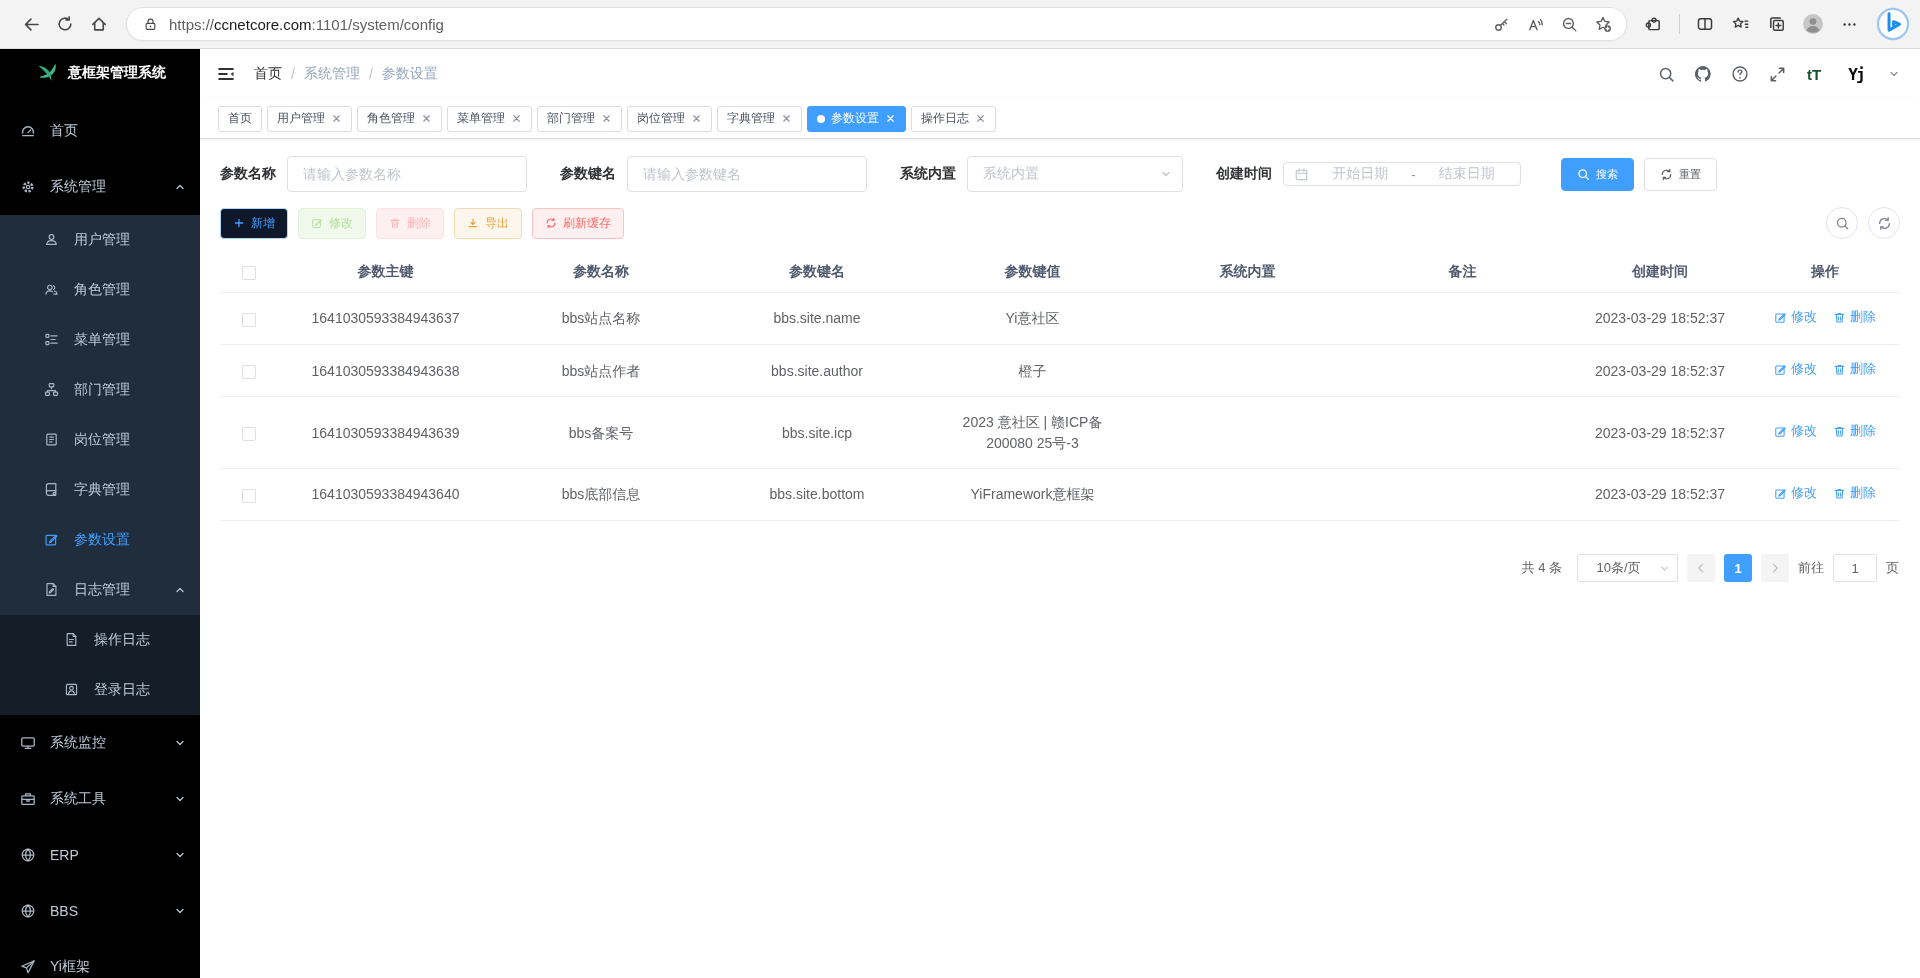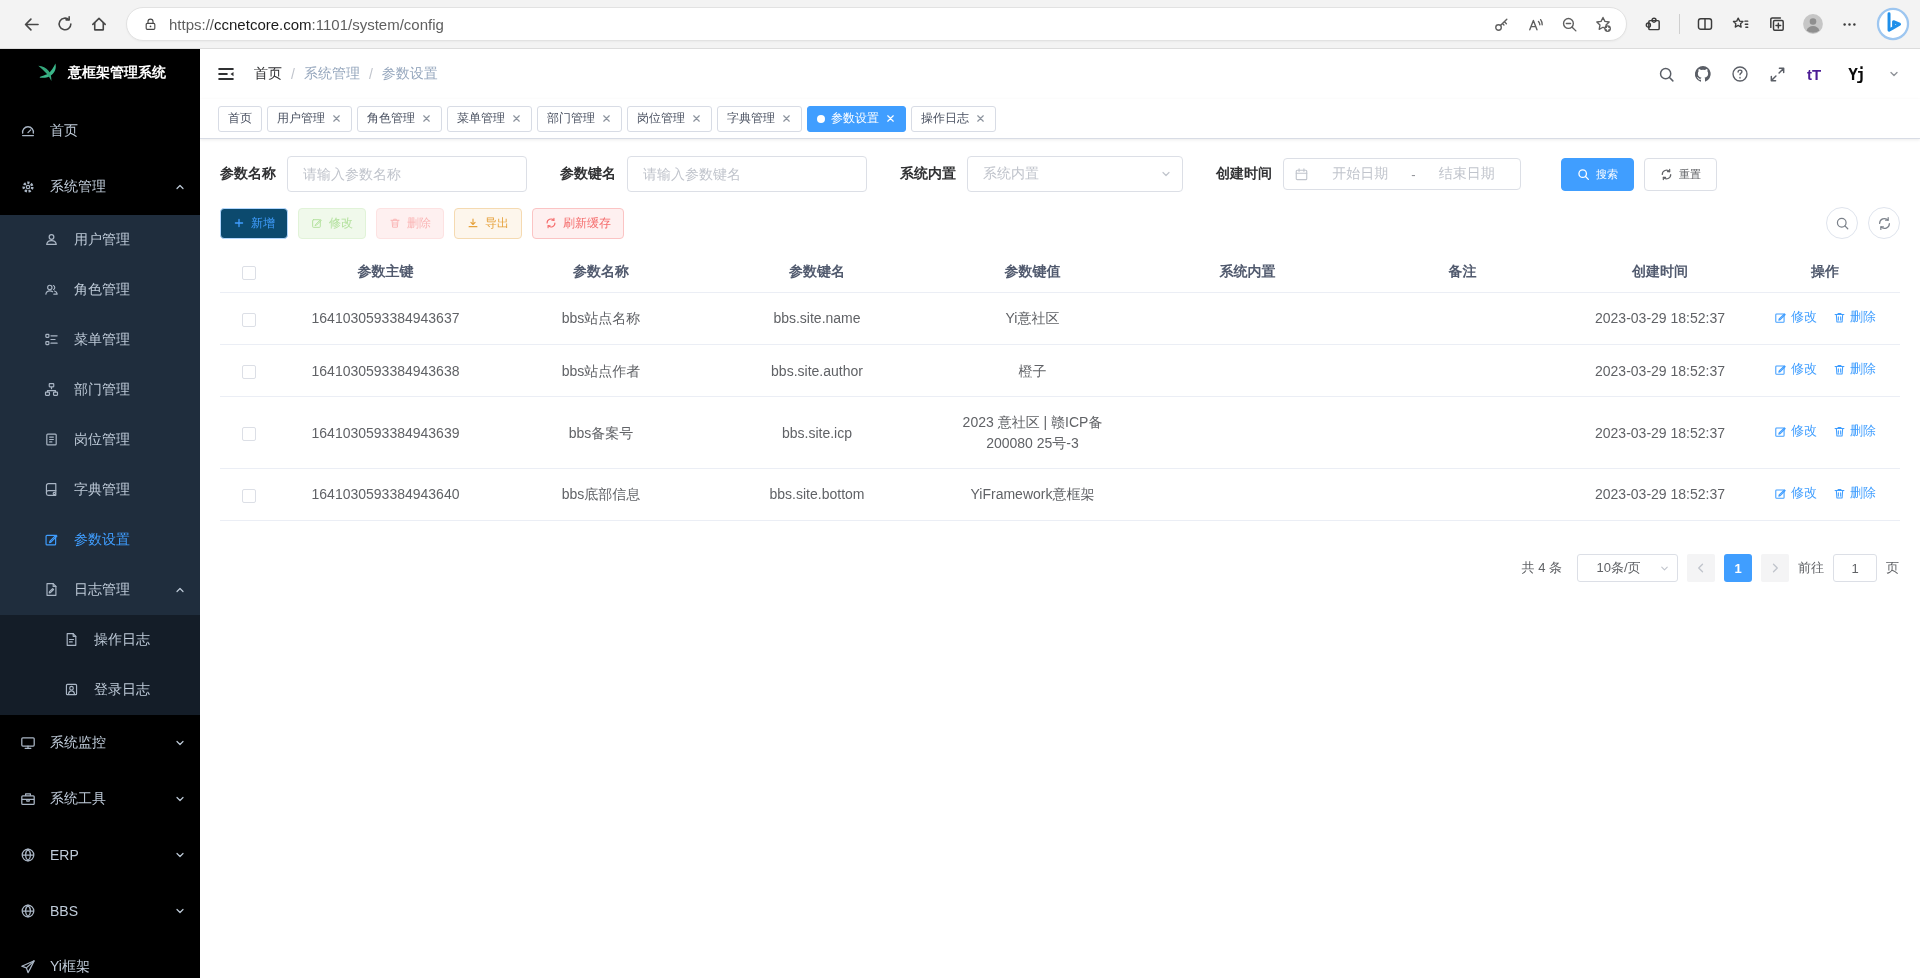--- a/index.html
+++ b/index.html
@@ -49,21 +49,21 @@
   .main { flex:1; display:flex; flex-direction:column; min-width:0; background:#fff; }
 
   .navbar { height:50px; flex:0 0 50px; display:flex; align-items:center; padding:0 20px 0 16px; }
   .hamburger { width:22px; height:22px; color:#303133; margin-right:16px; display:flex; align-items:center; }
   .crumbs { display:flex; align-items:center; gap:9px; font-size:14px; }
   .crumb-first { color:#303133; font-weight:500; }
   .crumb-sep { color:#c0c4cc; }
   .crumb-dim { color:#97a8be; }
   .nav-right { margin-left:auto; display:flex; align-items:center; gap:17px; }
   .nico { width:20px; height:20px; color:#5a5e66; display:flex; align-items:center; justify-content:center; }
-  .font-size-ic { font-size:15px; font-weight:bold; color:#4c1d95; }
+  .font-size-ic { font-size:15px; font-weight:bold; color:#14532d; }
   .user-logo { width:30px; height:30px; display:flex; align-items:center; justify-content:center;
     font-weight:900; font-size:16px; color:#0a0a0a; font-family:"DejaVu Sans Mono",monospace; letter-spacing:-2px; }
   .user-caret { width:12px; height:12px; color:#909399; }
 
   
   .tags { height:40px; flex:0 0 40px; border-bottom:1px solid #d8dce5;
     box-shadow:0 1px 3px 0 rgba(0,0,0,.08); display:flex; align-items:center; padding:0 18px; gap:5px; }
   .tag { height:26px; display:inline-flex; align-items:center; padding:0 9px;
     border:1px solid #d8dce5; background:#fff; color:#495060; font-size:12px; border-radius:3px; cursor:pointer; }
   .tag .tclose { width:11px; height:11px; margin-left:6px; color:#8c939d; }
@@ -78,34 +78,34 @@
   .f-item { display:flex; align-items:center; margin-right:33px; }
   .f-label { font-weight:bold; color:#303133; margin-right:11px; white-space:nowrap; }
   .f-input { height:36px; border:1px solid #dcdfe6; border-radius:4px; padding:0 15px;
     font-size:14px; color:#606266; width:240px; outline:none; background:#fff;
     font-family:"Liberation Sans","DejaVu Sans",sans-serif; }
   .f-input::placeholder { color:#c0c4cc; }
   .f-select { width:216px; height:36px; border:1px solid #dcdfe6; border-radius:4px;
     display:flex; align-items:center; padding:0 10px 0 15px; color:#c0c4cc; cursor:pointer; background:#fff; }
   .f-select .sel-text { flex:1; }
   .f-select .caret { width:12px; height:12px; color:#c0c4cc; }
-  .f-date { width:238px; height:32px; border:1px solid #dcdfe6; border-radius:4px;
+  .f-date { width:238px; height:24px; border:1px solid #dcdfe6; border-radius:4px;
     display:flex; align-items:center; padding:0 10px; gap:8px; background:#fff; cursor:pointer; }
   .f-date .dico { width:15px; height:15px; color:#c0c4cc; flex:0 0 15px; }
   .f-date .dph { flex:1; text-align:center; color:#c0c4cc; font-size:14px; white-space:nowrap; }
   .f-date .dsep { color:#8d9095; font-size:13px; }
   .btn { height:33px; display:inline-flex; align-items:center; justify-content:center;
     border-radius:4px; font-size:11px; padding:0 15px; cursor:pointer; border:1px solid transparent; gap:6px; white-space:nowrap; }
   .btn svg { flex:0 0 auto; }
   .btn-search { background:#409eff; border-color:#409eff; color:#fff; margin-right:10px; }
   .btn-reset { background:#fff; border-color:#dcdfe6; color:#606266; }
 
   .toolbar { display:flex; align-items:center; margin-top:15px; gap:10px; }
   .btn.mini { height:31px; font-size:12px; padding:0 12px; }
-  .btn-add    { color:#409eff; background:#0c4a6e; border-color:#b3d8ff; }
+  .btn-add    { color:#409eff; background:#0f172a; border-color:#b3d8ff; }
   .btn-edit   { color:#b3e19d; background:#f0f9eb; border-color:#e1f3d8; cursor:not-allowed; }
   .btn-del    { color:#fab6b6; background:#fef0f0; border-color:#fde2e2; cursor:not-allowed; }
   .btn-export { color:#e6a23c; background:#fdf6ec; border-color:#f5dab1; }
   .btn-cache  { color:#f56c6c; background:#fef0f0; border-color:#fbc4c4; }
   .tool-right { margin-left:auto; display:flex; gap:10px; }
   .circle-btn { width:32px; height:32px; border-radius:50%; border:1px solid #dfe4ed; background:#fff;
     display:flex; align-items:center; justify-content:center; color:#7a8089; cursor:pointer; }
 
   table { width:100%; border-collapse:collapse; margin-top:13px; font-size:14px; color:#606266; table-layout:fixed; }
   th { color:#515a6e; font-weight:bold; font-size:14px; padding:11px 4px; border-bottom:1px solid #ebeef5; text-align:center; }

